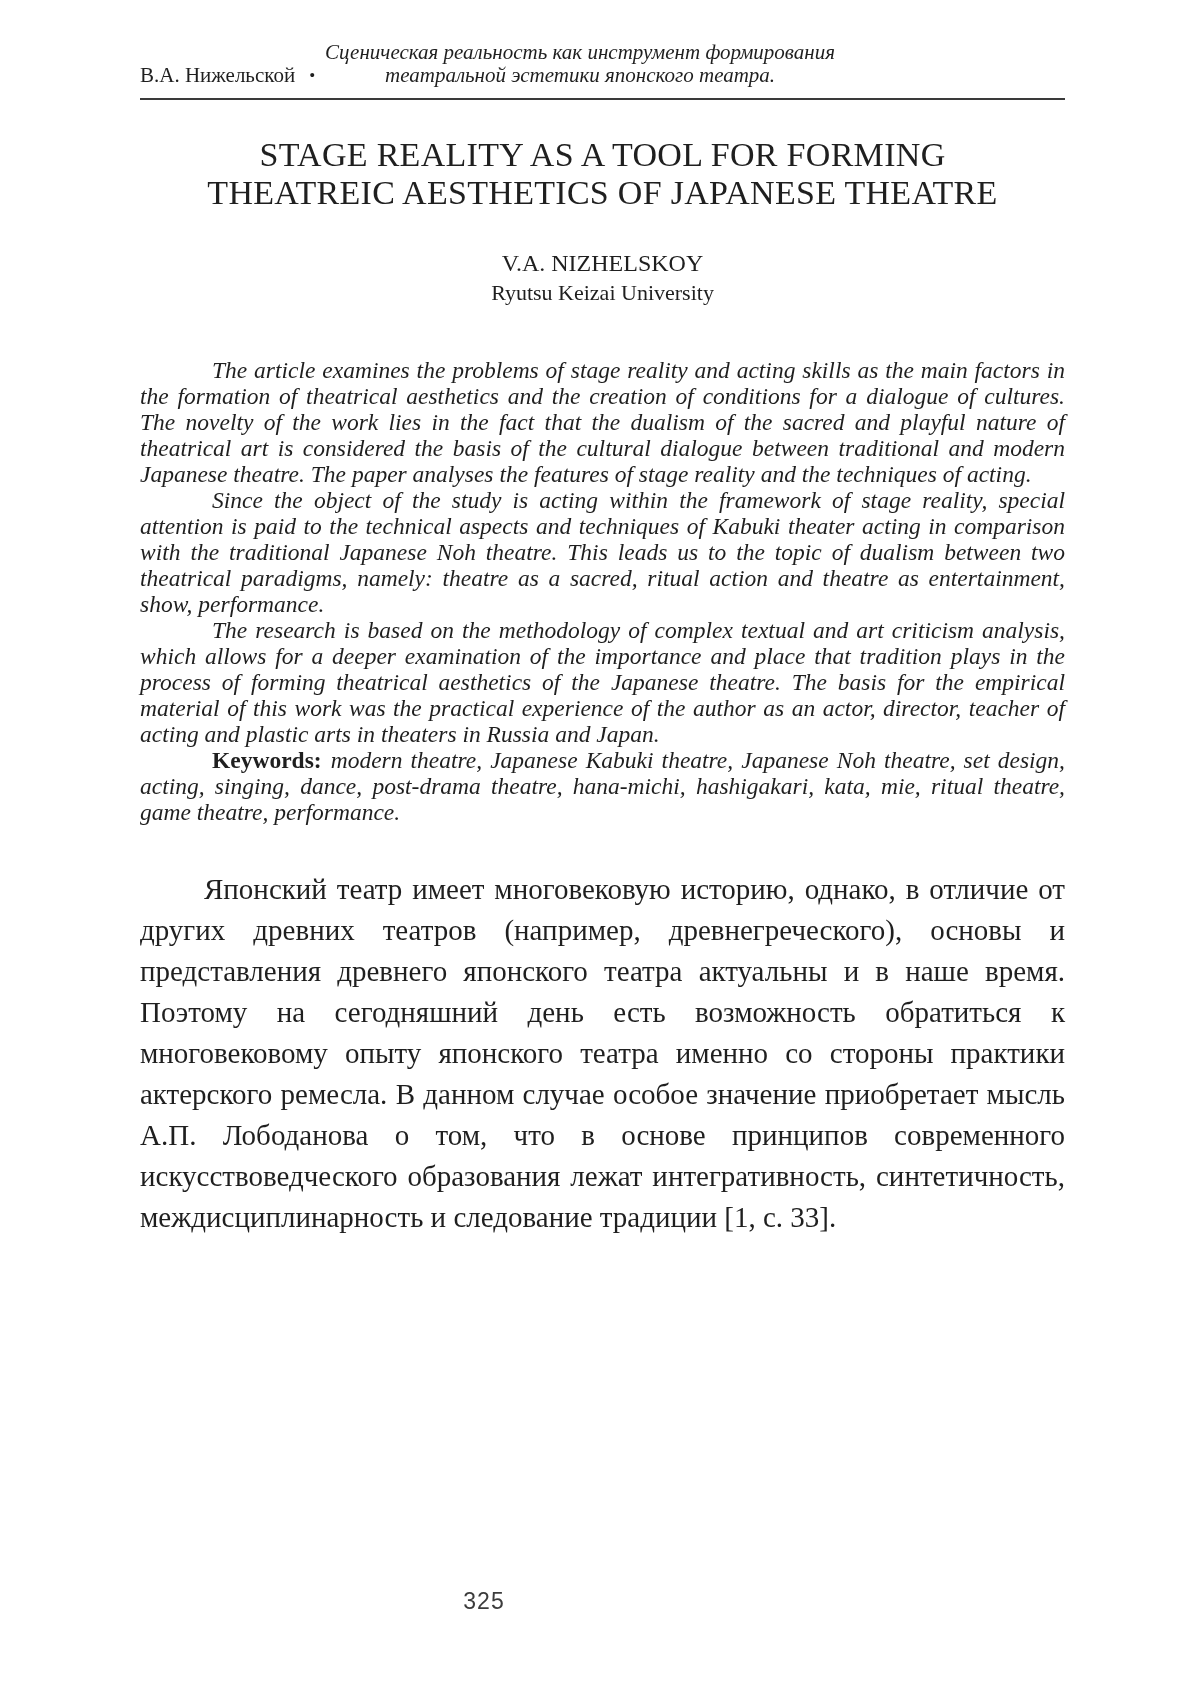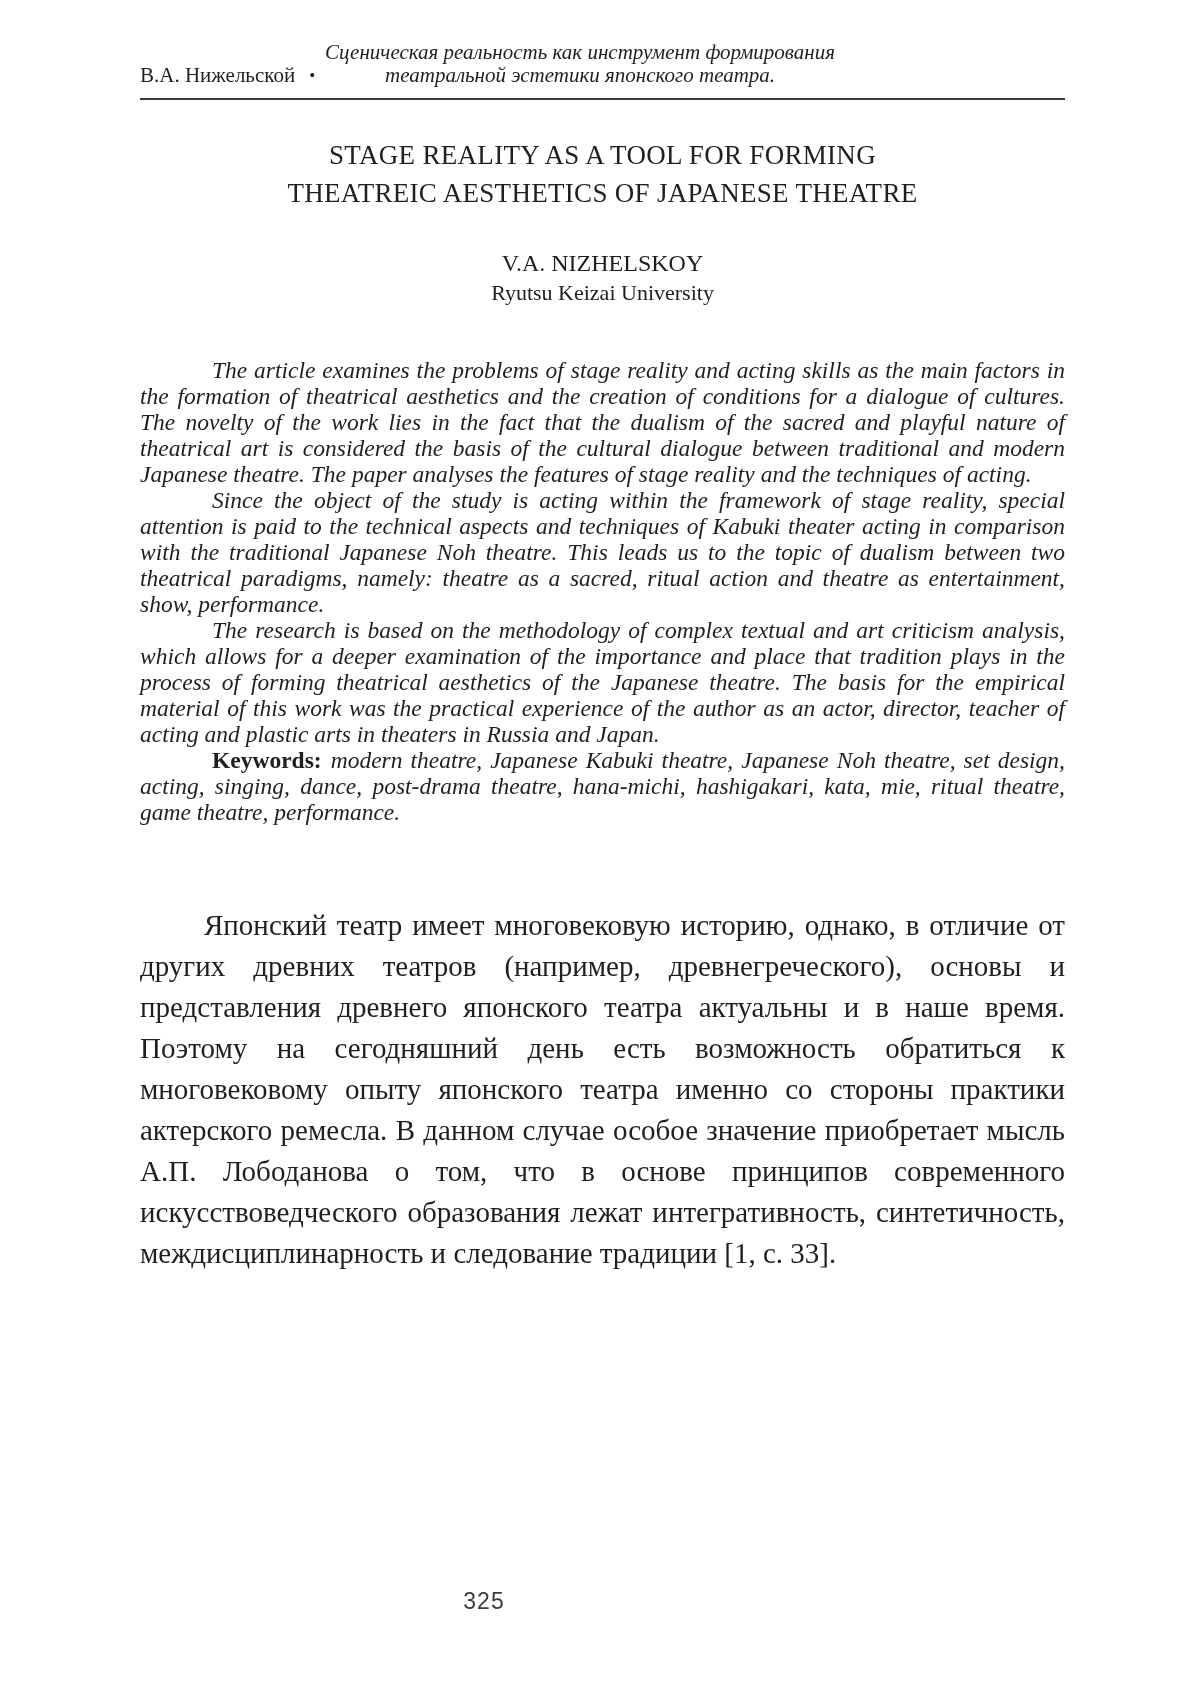--- a/index.html
+++ b/index.html
@@ -48,21 +48,21 @@
   .header-rule {
     border: none;
     border-top: 2px solid #3a3a3a;
     margin: 11px 0 0 0;
   }
 
   
   .article-title {
     margin-top: 36px;
     text-align: center;
-    font-size: 27px;
+    font-size: 34px;
     line-height: 38px;
     font-weight: normal;
     letter-spacing: 0.3px;
   }
 
   .author-block {
     margin-top: 36px;
     text-align: center;
   }
   .article-author {
@@ -91,21 +91,21 @@
     text-indent: 72px;
   }
   .kw-label {
     font-style: normal;
     font-weight: bold;
     margin-right: 9px;
   }
 
   
   .body-text {
-    margin-top: 80px;
+    margin-top: 44px;
     font-size: 29px;
     line-height: 41px;
     text-align: justify;
   }
   .body-text p {
     margin: 0;
     text-indent: 64px;
   }
 
   

